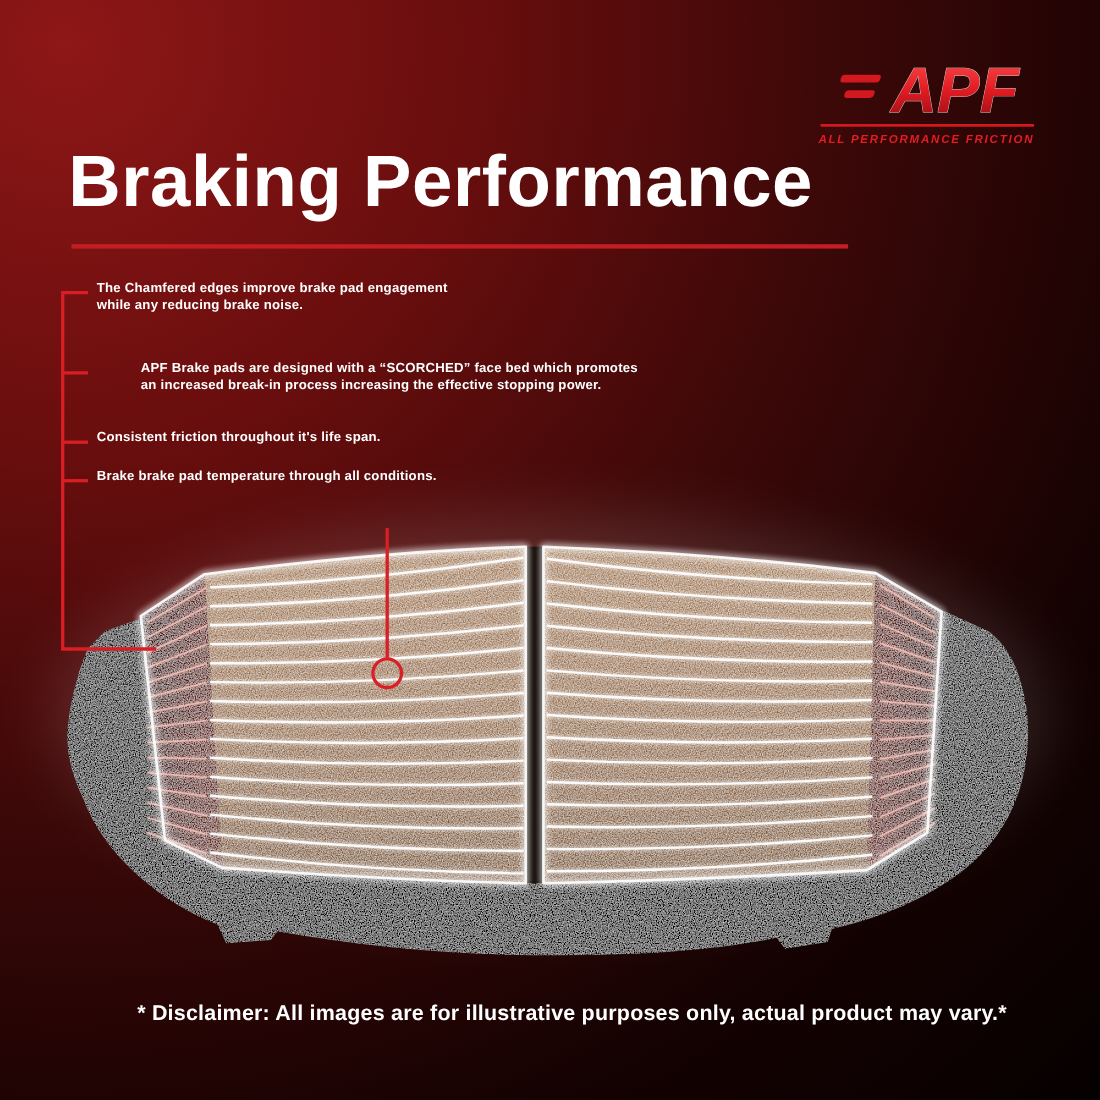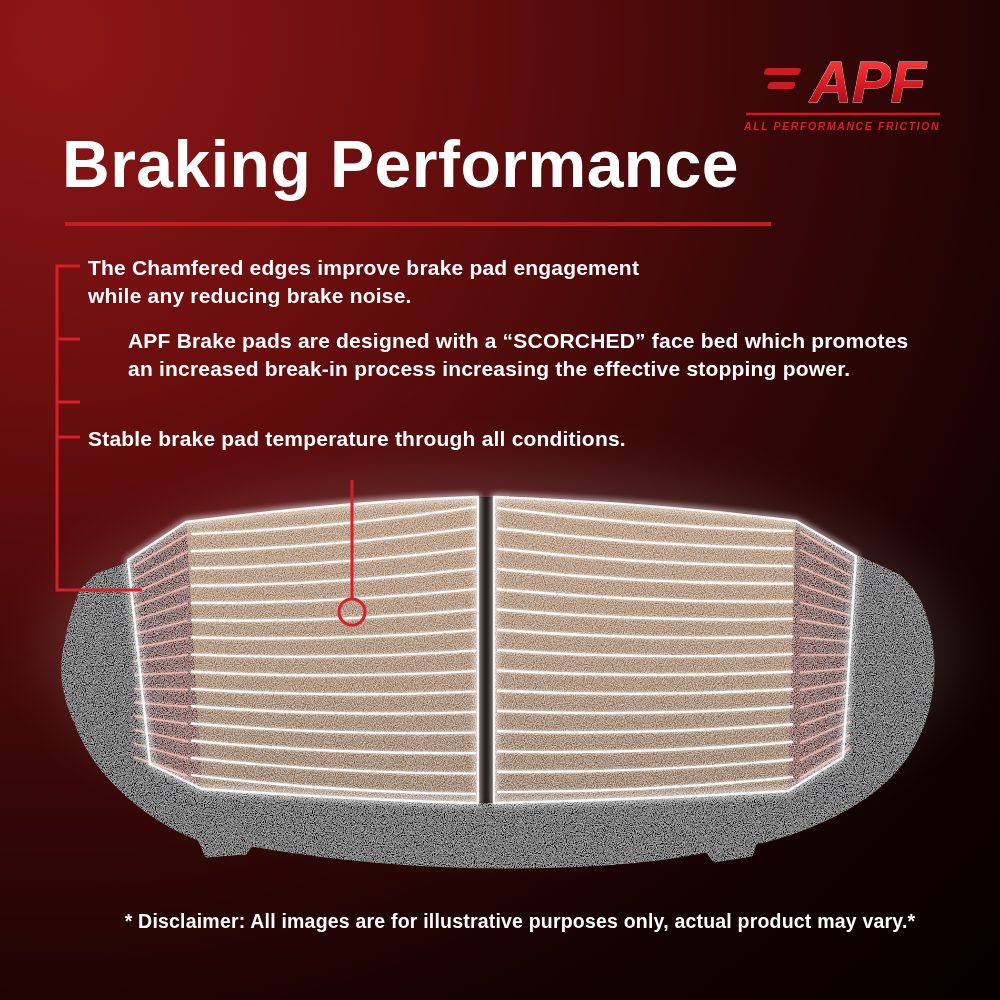--- a/index.html
+++ b/index.html
@@ -15,21 +15,21 @@
   .page-title {
     position:absolute; left:62px; top:126px; z-index:3;
     color:#ffffff; font-size:66px; font-weight:800; letter-spacing:0.5px; white-space:nowrap;text-align:right;
   }
   .title-underline {
     position:absolute; left:65px; top:222px; width:706px; height:4px;
     background:#c41e24; z-index:3;
   }
   .bullet {
     position:absolute; left:88px; z-index:3; color:#ffffff;
-    font-weight:700; font-size:21px; line-height:1.32; letter-spacing:0.2px;
+    font-weight:700; font-size:12px; line-height:1.32; letter-spacing:0.2px;
     white-space:pre-line;
   }
   .b1 { top:254px; } .b2 { top:327px;margin-left:40px; } .b3 { top:390px; } .b4 { top:425px; }
   .disclaimer {
     position:absolute; left:0; right:0; top:910px; z-index:3; text-align:center;
     color:#ffffff; font-weight:700; font-size:19.5px; letter-spacing:0.2px;padding-left:40px;
   }
   .padlines path { stroke:#ffffff; stroke-width:2.2; fill:none; opacity:0.93; }
   .chamlines path { stroke:#ffc8c0; stroke-width:1.6; fill:none; opacity:0.75; }
 </style>
@@ -221,16 +221,17 @@
     </svg>
   </div>
 
   <h1 class="page-title">Braking Performance</h1>
   <div class="title-underline"></div>
 
   <div class="bullet b1">The Chamfered edges improve brake pad engagement
 while any reducing brake noise.</div>
   <div class="bullet b2">APF Brake pads are designed with a “SCORCHED” face bed which promotes
 an increased break-in process increasing the effective stopping power.</div>
-  <div class="bullet b4">Stable brake pad temperature through all conditions.</div>
+  <div class="bullet b3">Consistent friction throughout it's life span.</div>
+  <div class="bullet b4">Brake brake pad temperature through all conditions.</div>
 
   <div class="disclaimer">* Disclaimer: All images are for illustrative purposes only, actual product may vary.*</div>
 </div>
 
 </body></html>

